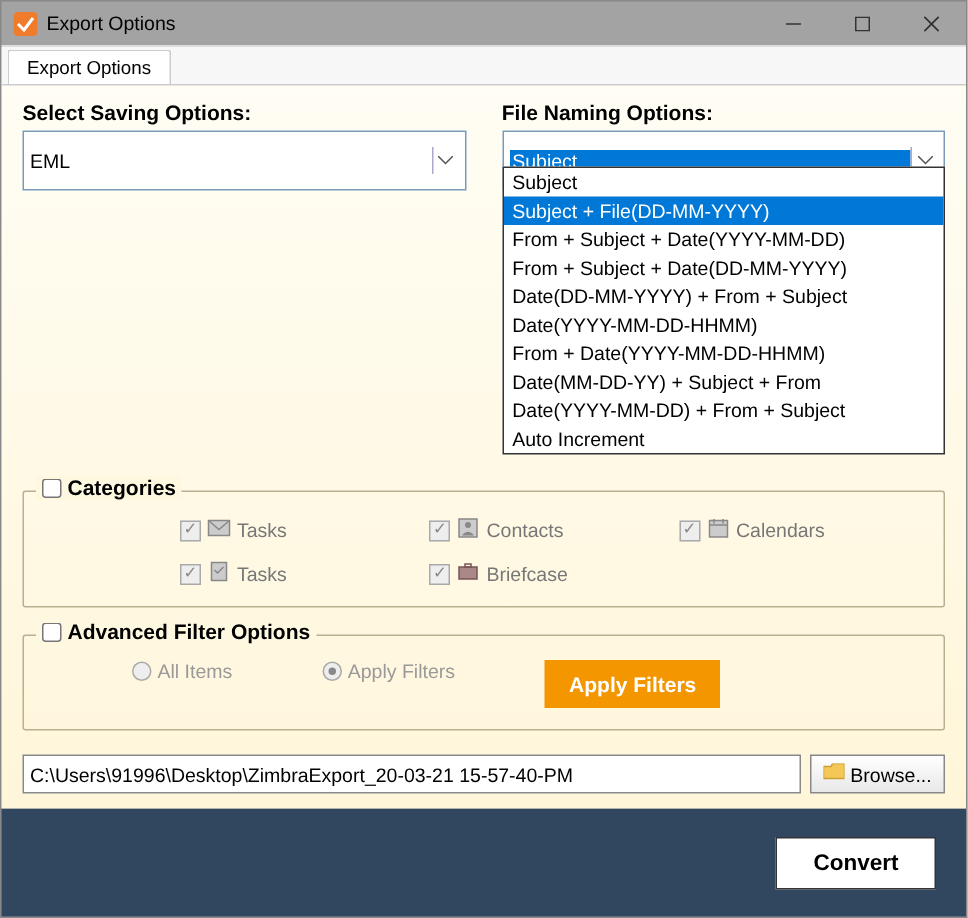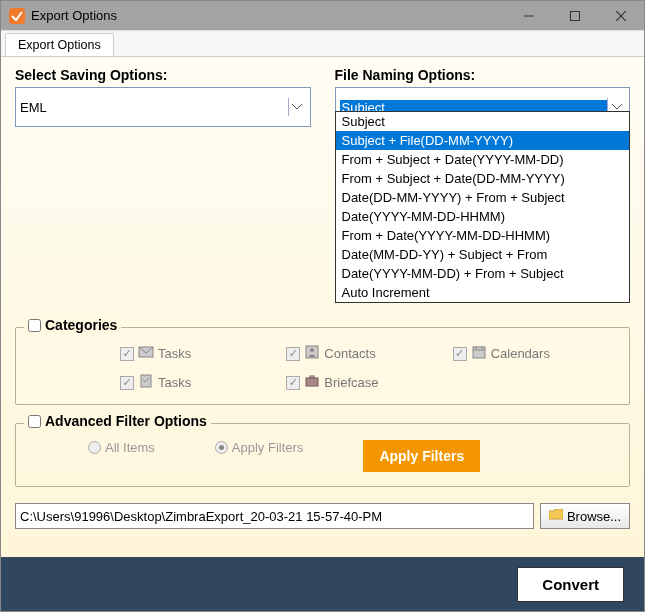--- a/index.html
+++ b/index.html
@@ -34,21 +34,21 @@
   .adv-row { display: flex; align-items: flex-start; gap: 60px; margin: 8px 0 2px 48px; }
   .radio-item { display: flex; align-items: center; gap: 4px; color: #999; font-size: 13px;}
   .radio-dis { width: 13px; height: 13px; border: 1px solid #aaa; border-radius: 50%; background: #eee; position:relative;}
   .radio-dis.checked::after{content:"";position:absolute;width:5px;height:5px;background:#888;border-radius:50%;top:3px;left:3px;}
   .apply-btn { background: #f49600; color: #fff; border: none; padding: 8px 16px; font-weight: 700; font-size: 14px; cursor: pointer; }
   .dest { margin-top: 16px; }
   .dest-label { font-weight: 600; font-size: 14px; margin-bottom: 4px; display: block; }
   .dest-row { display: flex; gap: 6px; }
   .dest-input { flex: 1; height: 26px; border: 1px solid #888; padding: 0 4px; font-size: 13px; }
   .browse-btn { width: 90px; height: 26px; background: linear-gradient(#fff,#e8e8e8); border: 1px solid #888; font-size: 13px; display:flex; align-items:center; justify-content:center; gap:4px;}
-  .footer { height: 54px; background: #30475f; display: flex; align-items: center; justify-content: flex-end; padding-right: 20px; }
+  .footer { height: 72px; background: #30475f; display: flex; align-items: center; justify-content: flex-end; padding-right: 20px; }
   .convert-btn { background: #fff; color: #000; border: 1px solid #333; padding: 8px 24px; font-weight: 700; font-size: 15px; cursor: pointer; }
 </style>
 </head>
 <body>
 
 <div class="window">
 
   <div class="titlebar">
     <span class="app-icon">
       <svg viewBox="0 0 16 16">

